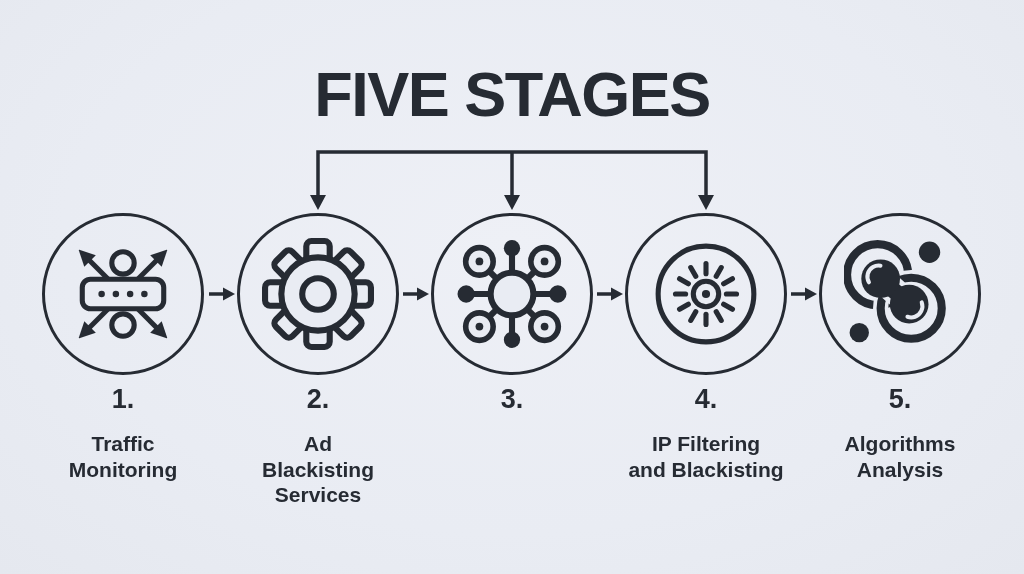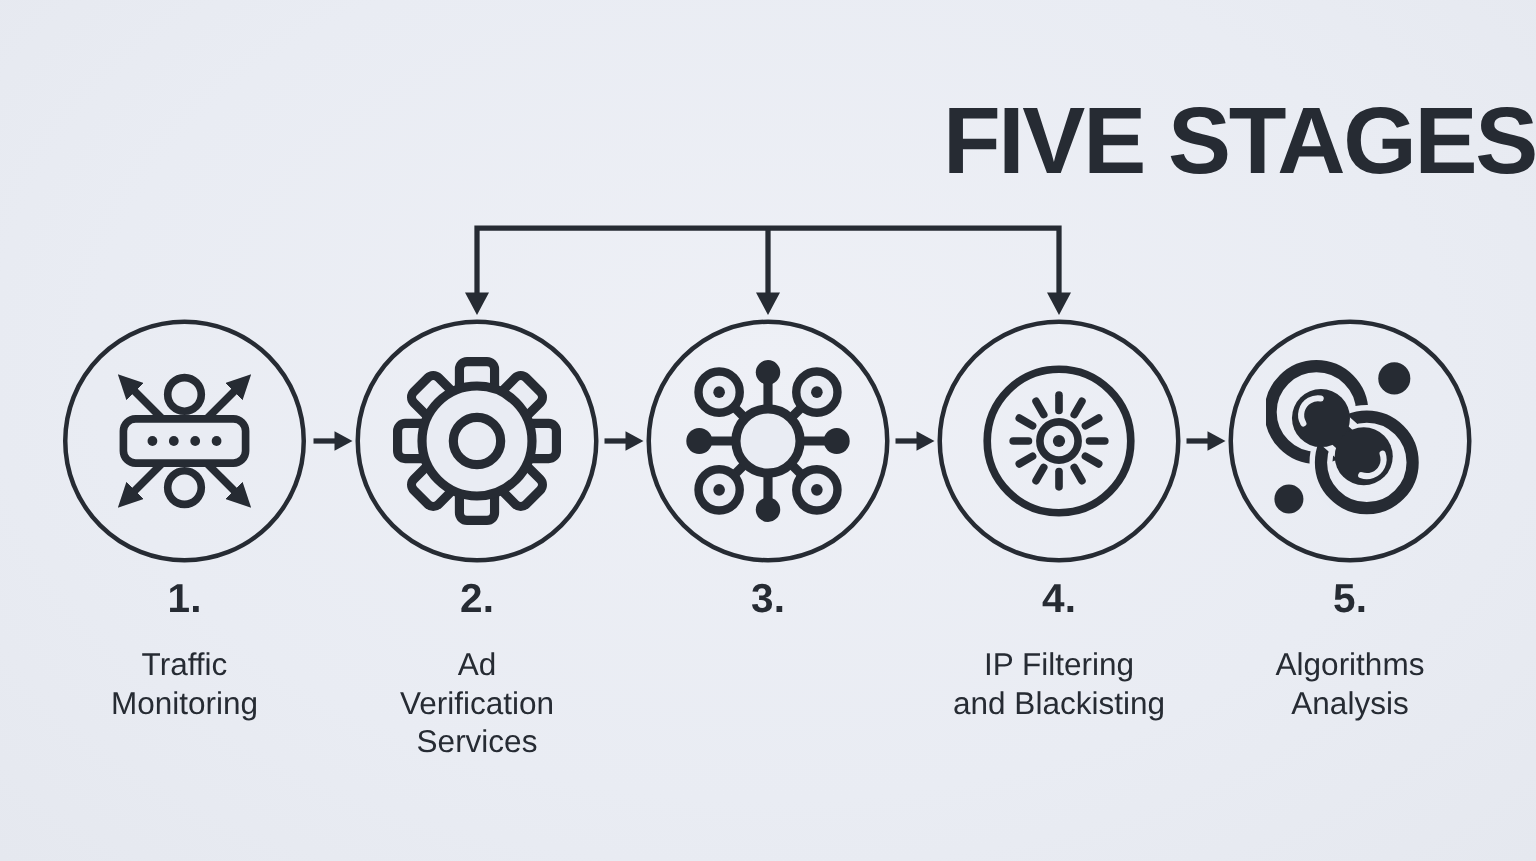--- a/index.html
+++ b/index.html
@@ -12,21 +12,21 @@
     background:var(--color-background);
   }
   .canvas{
     position:relative;
     width:1024px;height:574px;
     overflow:hidden;
     background:radial-gradient(ellipse at 50% 42%, #eef0f6 0%, #e9ecf3 62%, #e5e8ef 100%);
   }
   .title{
     position:absolute;left:0;top:58px;width:1024px;
-    text-align:right;
+    text-align:center;
     font-size:63px;font-weight:700;letter-spacing:-1.5px;
     color:var(--color-ink);
     white-space:nowrap;
   }
   .overlay{
     position:absolute;left:0;top:0;width:1024px;height:574px;
     pointer-events:none;
   }
   .stage-circle{
     position:absolute;top:213px;
@@ -37,21 +37,21 @@
     background:transparent;
   }
   .stage-number{
     position:absolute;top:384px;width:190px;
     text-align:center;
     font-size:27px;font-weight:700;color:var(--color-ink);
   }
   .stage-label{
     position:absolute;top:431px;width:200px;
     text-align:center;
-    font-size:21px;font-weight:400;line-height:25.5px;
+    font-size:21px;font-weight:700;line-height:25.5px;
     color:var(--color-ink);
     white-space:pre-line;
   }
   
   .s  {stroke:var(--color-ink);fill:none;}
   .sf {stroke:var(--color-ink);fill:var(--color-background);}
   .f  {fill:var(--color-ink);stroke:none;}
   .bgs{stroke:var(--color-background);fill:none;}
 </style>
 </head>
@@ -187,20 +187,20 @@
 
   <div class="stage-number" style="left:28px">1.</div>
   <div class="stage-number" style="left:223px">2.</div>
   <div class="stage-number" style="left:417px">3.</div>
   <div class="stage-number" style="left:611px">4.</div>
   <div class="stage-number" style="left:805px">5.</div>
 
   <div class="stage-label" style="left:23px">Traffic
 Monitoring</div>
   <div class="stage-label" style="left:218px">Ad
-Verification
+Blackisting
 Services</div>
   <div class="stage-label" style="left:606px">IP Filtering
 and Blackisting</div>
   <div class="stage-label" style="left:800px">Algorithms
 Analysis</div>
 
 </div>
 
 </body></html>

